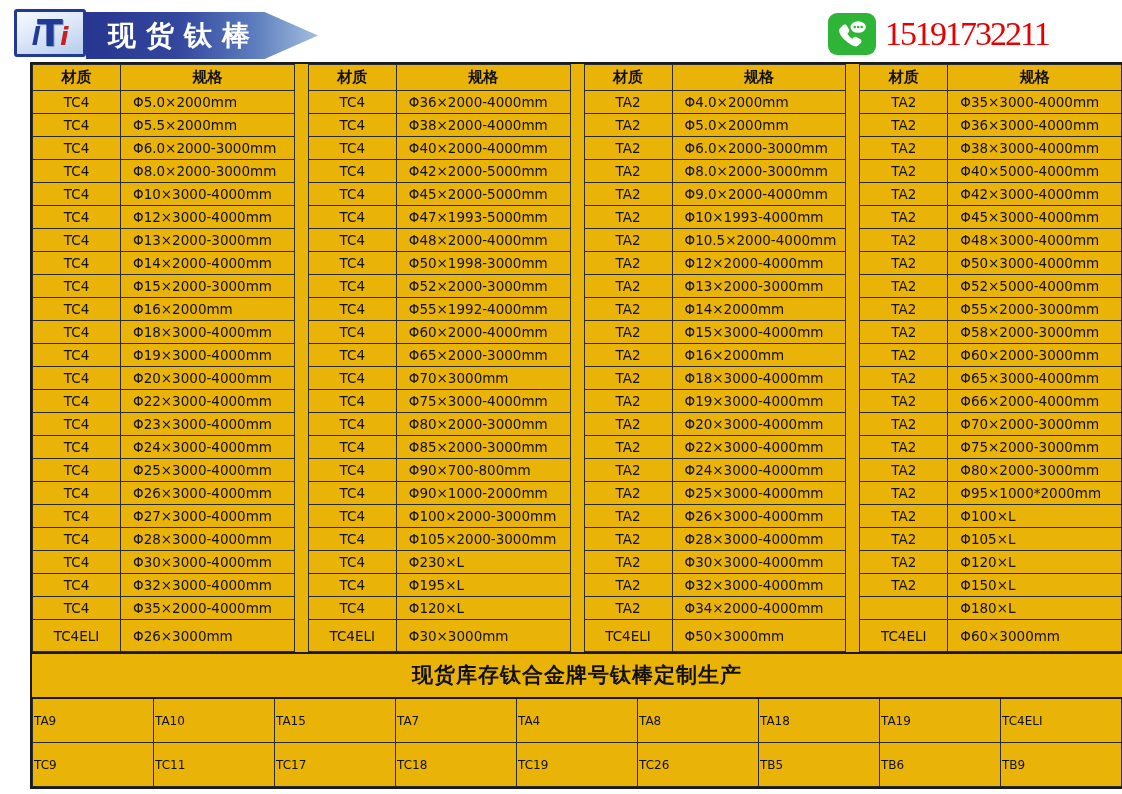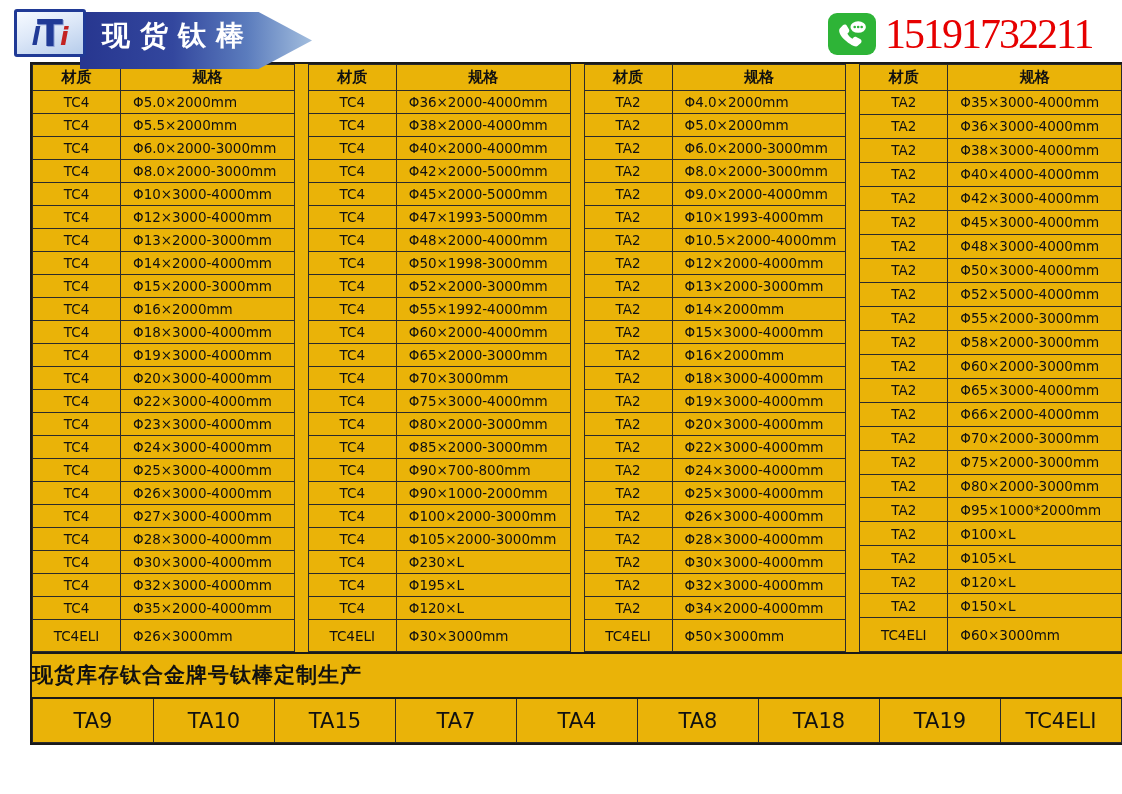--- a/index.html
+++ b/index.html
@@ -12,56 +12,56 @@
   .logo-box{
     position:absolute;left:14px;top:9px;width:72px;height:48px;box-sizing:border-box;
     border:3px solid #203a96;border-radius:3px;z-index:2;
     background:linear-gradient(160deg,#f6faff 0%,#dde8f8 45%,#b6cceb 100%);
     display:flex;align-items:center;justify-content:center;
   }
   .lg-l{font-style:italic;font-weight:bold;font-size:25px;color:#203a96;transform:translateY(3px);}
   .lg-t{font-weight:bold;font-size:38px;color:#203a96;margin:0 -3px;text-shadow:1px 1px 0 #8fa3d8;}
   .lg-i{font-style:italic;font-weight:bold;font-size:25px;color:#c32222;transform:translateY(3px);}
   .title-banner{
-    position:absolute;left:80px;top:12px;width:232px;height:57px;box-sizing:border-box;z-index:1;
+    position:absolute;left:86px;top:12px;width:232px;height:47px;box-sizing:border-box;z-index:1;
     background:linear-gradient(90deg,#27368f 0%,#33479e 40%,#5b7cbd 72%,#a3bede 100%);
     clip-path:polygon(0 0,77% 0,100% 50%,77% 100%,0 100%);
     color:#fff;font-size:28px;font-weight:bold;letter-spacing:10px;
     line-height:47px;padding-left:22px;white-space:nowrap;
   }
   .phone-wrap{position:absolute;left:828px;top:13px;display:flex;align-items:center;gap:9px;}
   .phone-icon{width:48px;height:42px;background:#2eb437;border-radius:9px;
     display:flex;align-items:center;justify-content:center;flex:0 0 48px;}
   .phone-number{
-    font-family:"Liberation Serif","DejaVu Serif",serif;font-size:42px;color:#e60000;
+    font-family:"Liberation Serif","DejaVu Serif",serif;font-size:34px;color:#e60000;
     line-height:1;letter-spacing:-2px;white-space:nowrap;
   }
   
   .board{position:relative;margin-left:30px;width:1094px;box-sizing:border-box;
     border:2px solid #1a1a1a;background:#eab308;}
   .groups-row{display:flex;align-items:stretch;}
   .group-gap{flex:0 0 13px;}
   table.spec-group{flex:1 1 0;border-collapse:collapse;table-layout:fixed;}
   .spec-group th{
     border:1px solid #2b2b2b;height:25px;padding:0;
     font-size:15px;font-weight:bold;text-align:center;color:#111;
   }
   .spec-group td{
     border:1px solid #2b2b2b;height:22px;padding:0;font-size:13.5px;color:#111;
     white-space:nowrap;overflow:hidden;
   }
   .spec-group td.mat{text-align:center;}
   .spec-group td.spec{text-align:left;padding-left:12px;}
   .spec-group tr.tall td{height:31px;}
   .mid-banner{
-    border-top:2px solid #1a1a1a;height:43px;line-height:43px;text-align:left;
+    border-top:2px solid #1a1a1a;height:43px;line-height:43px;text-align:center;
     font-size:21px;font-weight:bold;letter-spacing:1px;color:#111;
   }
   table.grades{width:100%;border-collapse:collapse;border-top:2px solid #1a1a1a;table-layout:fixed;}
-  .grades td{border:1px solid #2b2b2b;height:41px;text-align:center;font-size:21px;color:#111;}
+  .grades td{border:1px solid #2b2b2b;height:41px;font-size:12px;color:#111;}
 </style>
 </head>
 <body>
 
 <div class="topbar">
   <div class="logo-box">
     <span class="lg-l">l</span>
       <span class="lg-t">T</span>
       <span class="lg-i">i</span>
   </div>
@@ -436,21 +436,21 @@
           <tr>
             <td class="mat">TA2</td>
             <td class="spec">Φ36×3000-4000mm</td>
           </tr>
           <tr>
             <td class="mat">TA2</td>
             <td class="spec">Φ38×3000-4000mm</td>
           </tr>
           <tr>
             <td class="mat">TA2</td>
-            <td class="spec">Φ40×4000-4000mm</td>
+            <td class="spec">Φ40×5000-4000mm</td>
           </tr>
           <tr>
             <td class="mat">TA2</td>
             <td class="spec">Φ42×3000-4000mm</td>
           </tr>
           <tr>
             <td class="mat">TA2</td>
             <td class="spec">Φ45×3000-4000mm</td>
           </tr>
           <tr>
@@ -509,20 +509,24 @@
             <td class="mat">TA2</td>
             <td class="spec">Φ105×L</td>
           </tr>
           <tr>
             <td class="mat">TA2</td>
             <td class="spec">Φ120×L</td>
           </tr>
           <tr>
             <td class="mat">TA2</td>
             <td class="spec">Φ150×L</td>
+          </tr>
+          <tr>
+            <td class="mat"></td>
+            <td class="spec">Φ180×L</td>
           </tr>
           <tr class="tall">
             <td class="mat">TC4ELI</td>
             <td class="spec">Φ60×3000mm</td>
           </tr>
         </tbody>
       </table>
     </div>
   <div class="mid-banner">现货库存钛合金牌号钛棒定制生产</div>
   <table class="grades">
@@ -531,15 +535,26 @@
           <td>TA9</td>
           <td>TA10</td>
           <td>TA15</td>
           <td>TA7</td>
           <td>TA4</td>
           <td>TA8</td>
           <td>TA18</td>
           <td>TA19</td>
           <td>TC4ELI</td>
         </tr>
+        <tr>
+          <td>TC9</td>
+          <td>TC11</td>
+          <td>TC17</td>
+          <td>TC18</td>
+          <td>TC19</td>
+          <td>TC26</td>
+          <td>TB5</td>
+          <td>TB6</td>
+          <td>TB9</td>
+        </tr>
       </tbody>
   </table>
 </div>
 
 </body></html>

